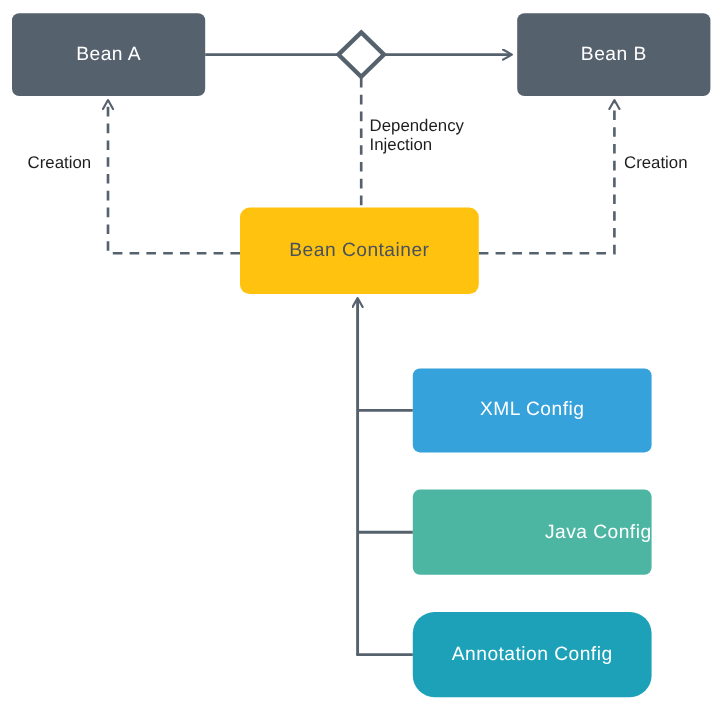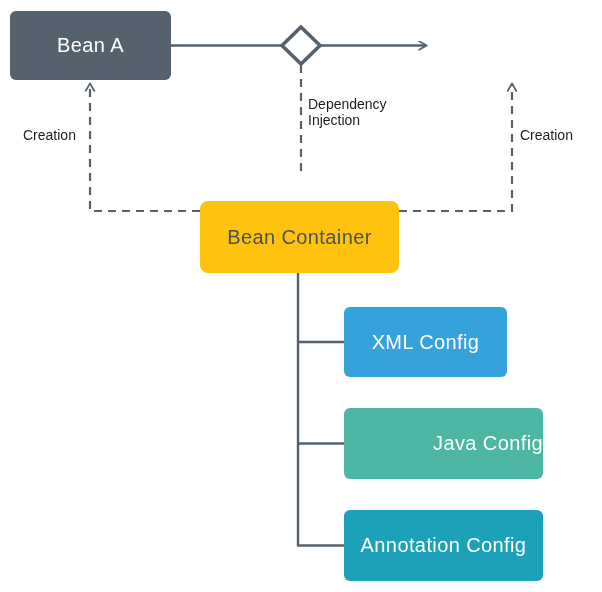--- a/index.html
+++ b/index.html
@@ -12,56 +12,55 @@
     overflow: hidden;
   }
   .wires { position: absolute; left: 0; top: 0; width: 602px; height: 592px; }
 
   .node {
     position: absolute;
     display: flex;
     align-items: center;
     justify-content: center;
     box-sizing: border-box;
-    font-size: 20px;
+    font-size: 16px;
     letter-spacing: 0.4px;
     text-align: center;
   }
   .node-dark {
     background: var(--slate, #56616E);
     color: var(--box-text-light, #ffffff);
     border-radius: 6px;
   }
   .node-bean-a { left: 10px; top: 11px; width: 161px; height: 69px; }
   .node-bean-b { left: 431px; top: 11px; width: 161px; height: 69px; }
   .node-container {
     left: 200px; top: 173px; width: 199px; height: 72px;
     background: var(--yellow, #FFC30F);
     color: var(--container-text, #49525C);
     border-radius: 8px;
-    margin-top: 28px;
   }
   .node-xml {
-    left: 344px; top: 307px; width: 163px; height: 70px;
+    left: 344px; top: 307px; width: 199px; height: 70px;
     background: var(--blue, #36A2DB);
     color: var(--box-text-light, #ffffff);
     border-radius: 6px;
   }
   .node-java {
     left: 344px; top: 408px; width: 199px; height: 71px;
     background: var(--teal, #4CB6A3);
     color: var(--box-text-light, #ffffff);
     border-radius: 6px;
     justify-content: flex-end;
   }
   .node-annotation {
     left: 344px; top: 510px; width: 199px; height: 71px;
     background: var(--cyan, #1CA1B8);
     color: var(--box-text-light, #ffffff);
-    border-radius: 6px;
+    border-radius: 18px;
   }
 
   .edge-label {
     position: absolute;
     font-size: 14px;
     line-height: 16px;
     color: var(--label-text, #1E1E1E);
     white-space: nowrap;
   }
   .label-creation-left  { left: 23px;  top: 127px; }
@@ -96,20 +95,23 @@
     <line x1="298" y1="443.5" x2="344" y2="443.5" stroke="var(--line, #56616E)" stroke-width="2.4"></line>
     <line x1="297" y1="545.5" x2="344" y2="545.5" stroke="var(--line, #56616E)" stroke-width="2.4"></line>
 
     <polygon points="301,27 320,45.5 301,64 282,45.5" fill="#ffffff" stroke="var(--line, #56616E)" stroke-width="3.6" stroke-linejoin="miter"></polygon>
   </svg>
 
   <div class="node node-dark node-bean-a">
     <span>Bean A</span>
   </div>
 
+  <div class="node node-dark node-bean-b">
+    <span>Bean B</span>
+  </div>
 
   <div class="node node-container">
     <span>Bean Container</span>
   </div>
 
   <div class="node node-xml">
     <span>XML Config</span>
   </div>
 
   <div class="node node-java">

